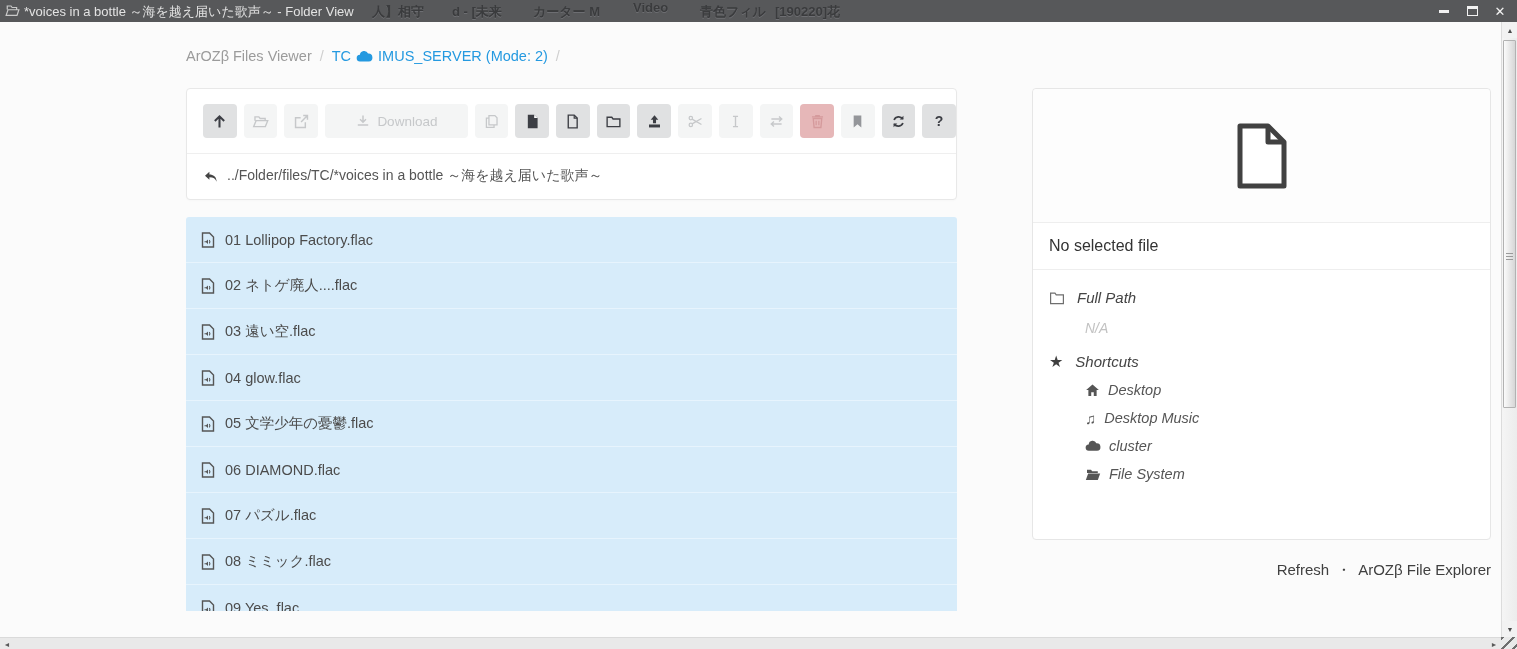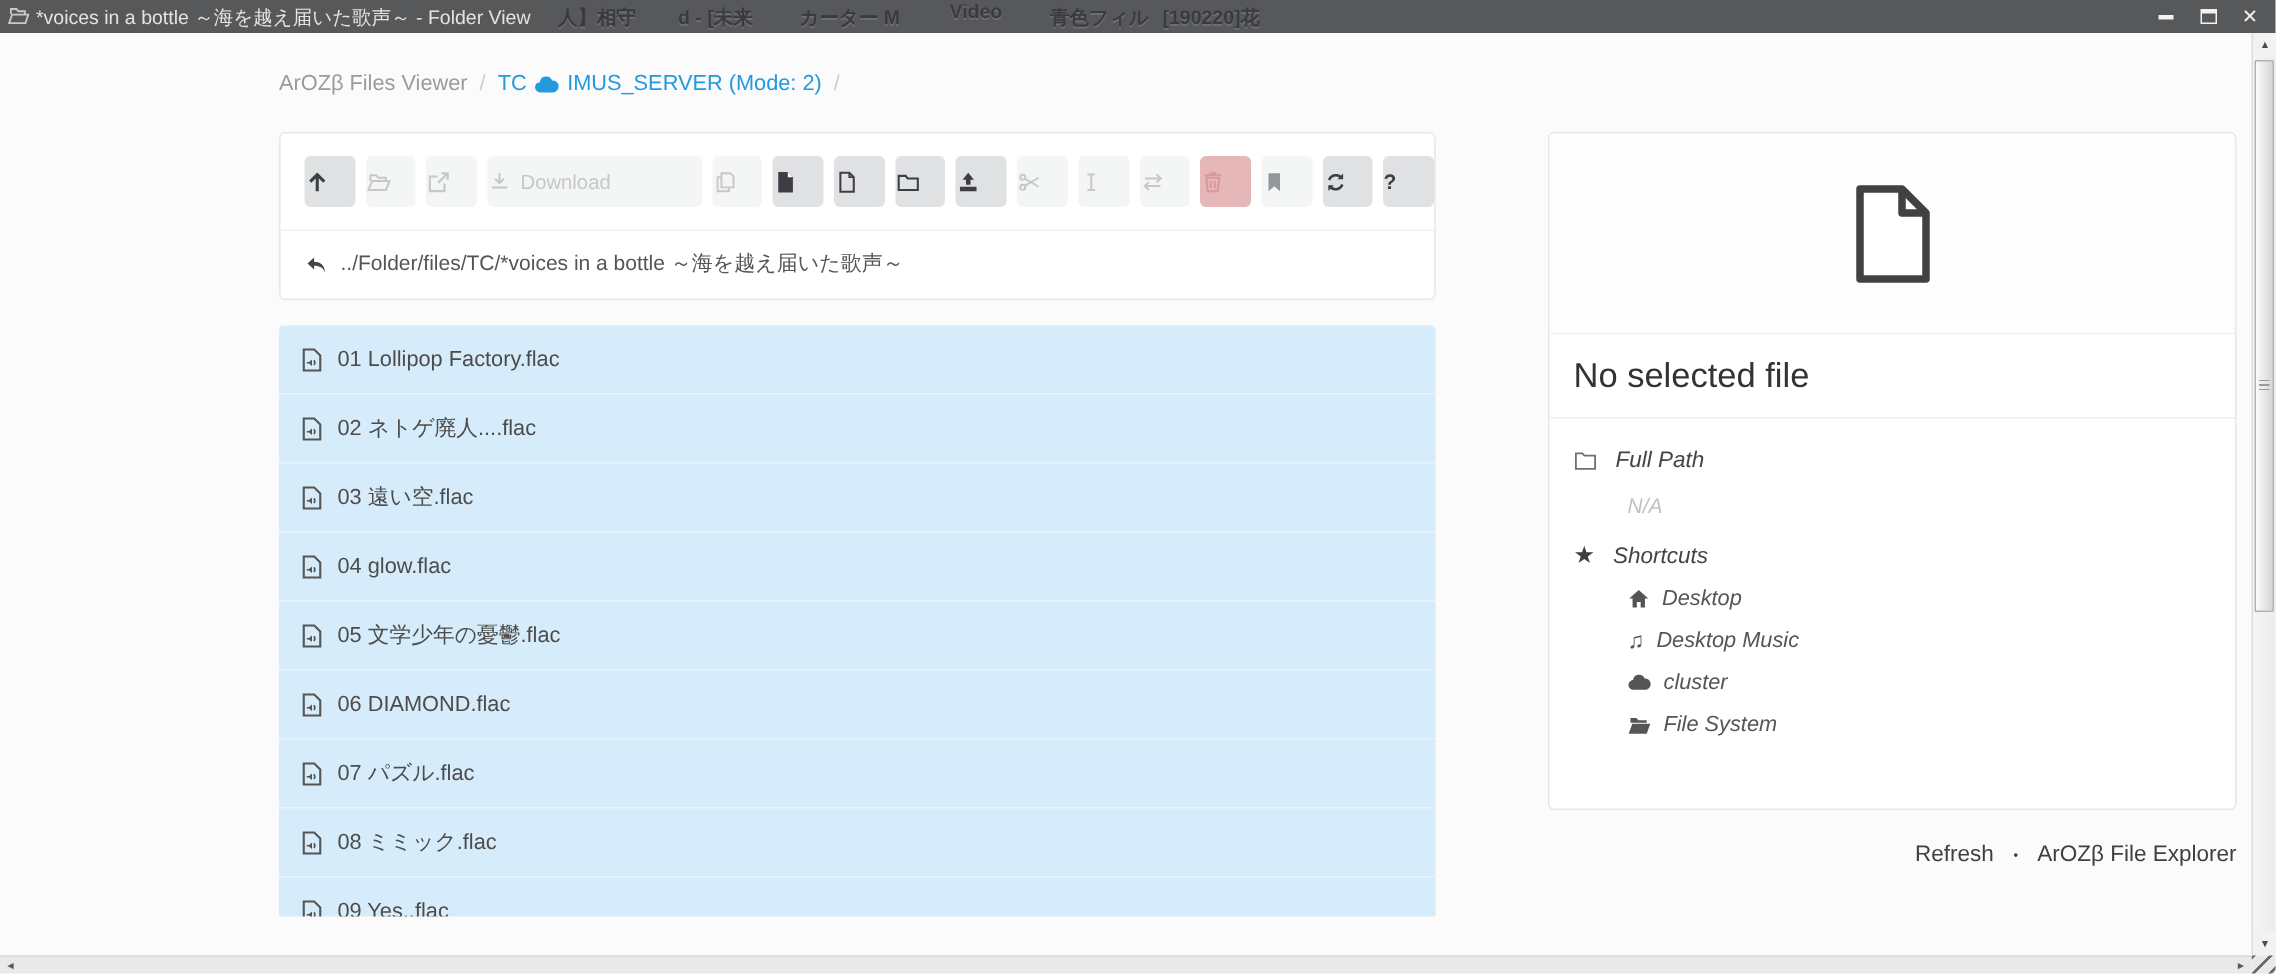--- a/index.html
+++ b/index.html
@@ -46,42 +46,42 @@
   .bc-app { color:#9b9b9b; }
   .bc-sep { color:#cfcfcf; }
   .bc-server { color:#2499e0; display:flex; align-items:center; gap:5px; cursor:pointer; }
   .bc-path { color:#3e3e3e; display:flex; align-items:center; gap:6px; }
 
   
   .toolbar-card { position:absolute; left:186px; top:88px; width:771px; height:112px;
     background:#fff; border:1px solid #e8e8e8; border-radius:4px; box-shadow:0 1px 2px rgba(0,0,0,.02); }
   .btn-row { display:flex; align-items:center; gap:7px; padding:15px 0 0 16px; }
   .tbtn { width:34px; height:34px; border:none; border-radius:4px; display:flex; align-items:center;
-    justify-content:flex-start; cursor:pointer; padding:0; }
+    justify-content:center; cursor:pointer; padding:0; }
   .tbtn.on  { background:#e0e1e2; color:#3c3e44; }
   .tbtn.off { background:#f4f5f5; color:#c6c8ca; cursor:default; }
   .tbtn.off2{ background:#f4f5f5; color:#94969a; cursor:default; }
   .tbtn.danger { background:#e6b7b8; color:#d59a9c; }
   .tbtn.wide { width:144px; gap:6px; font-size:13.5px; }
   .tbtn svg { display:block; }
   .path-row { border-top:1px solid #efefef; margin-top:15px; padding:13px 16px; display:flex;
     align-items:center; gap:8px; color:#555; font-size:14px; white-space:nowrap; overflow:hidden; }
 
   
   .file-list { position:absolute; left:186px; top:217px; width:771px; height:394px;
     background:#d7ecfa; border-radius:3px 3px 0 0; overflow:hidden; }
   .file-row { height:46px; display:flex; align-items:center; gap:10px; padding:0 15px;
     border-bottom:1px solid #e7f4fd; color:#4c4c4c; font-size:14.5px; cursor:pointer; }
 
   
   .side-panel { position:absolute; left:1032px; top:88px; width:459px; height:452px;
     background:#fff; border:1px solid #e6e6e6; border-radius:4px; }
   .sp-iconsec { height:134px; display:flex; align-items:center; justify-content:center;
     border-bottom:1px solid #eee; background:#fdfdfd; border-radius:4px 4px 0 0; }
-  .sp-title { padding:14px 16px; font-size:23px; color:#333; border-bottom:1px solid #eee; }
+  .sp-title { padding:14px 16px; font-size:16px; color:#333; border-bottom:1px solid #eee; }
   .sp-details { padding:19px 16px; font-size:15px; color:#444;font-style:italic; }
   .sp-row { display:flex; align-items:center; gap:12px; }
   .sp-na { color:#c2c2c2; font-size:14px; margin:14px 0 17px 36px; }
   .sp-shortcut { display:flex; align-items:center; gap:8px; margin:12px 0 0 36px; color:#555;
     font-size:14.5px; cursor:pointer; }
   .star-glyph { font-size:16px; color:#3f3f3f; line-height:1; }
   .note-glyph { font-size:15px; color:#555; line-height:1; }
 
   
   .footer { position:absolute; right:26px; top:561px; font-size:15px; color:#404040; display:flex; gap:7px; }

